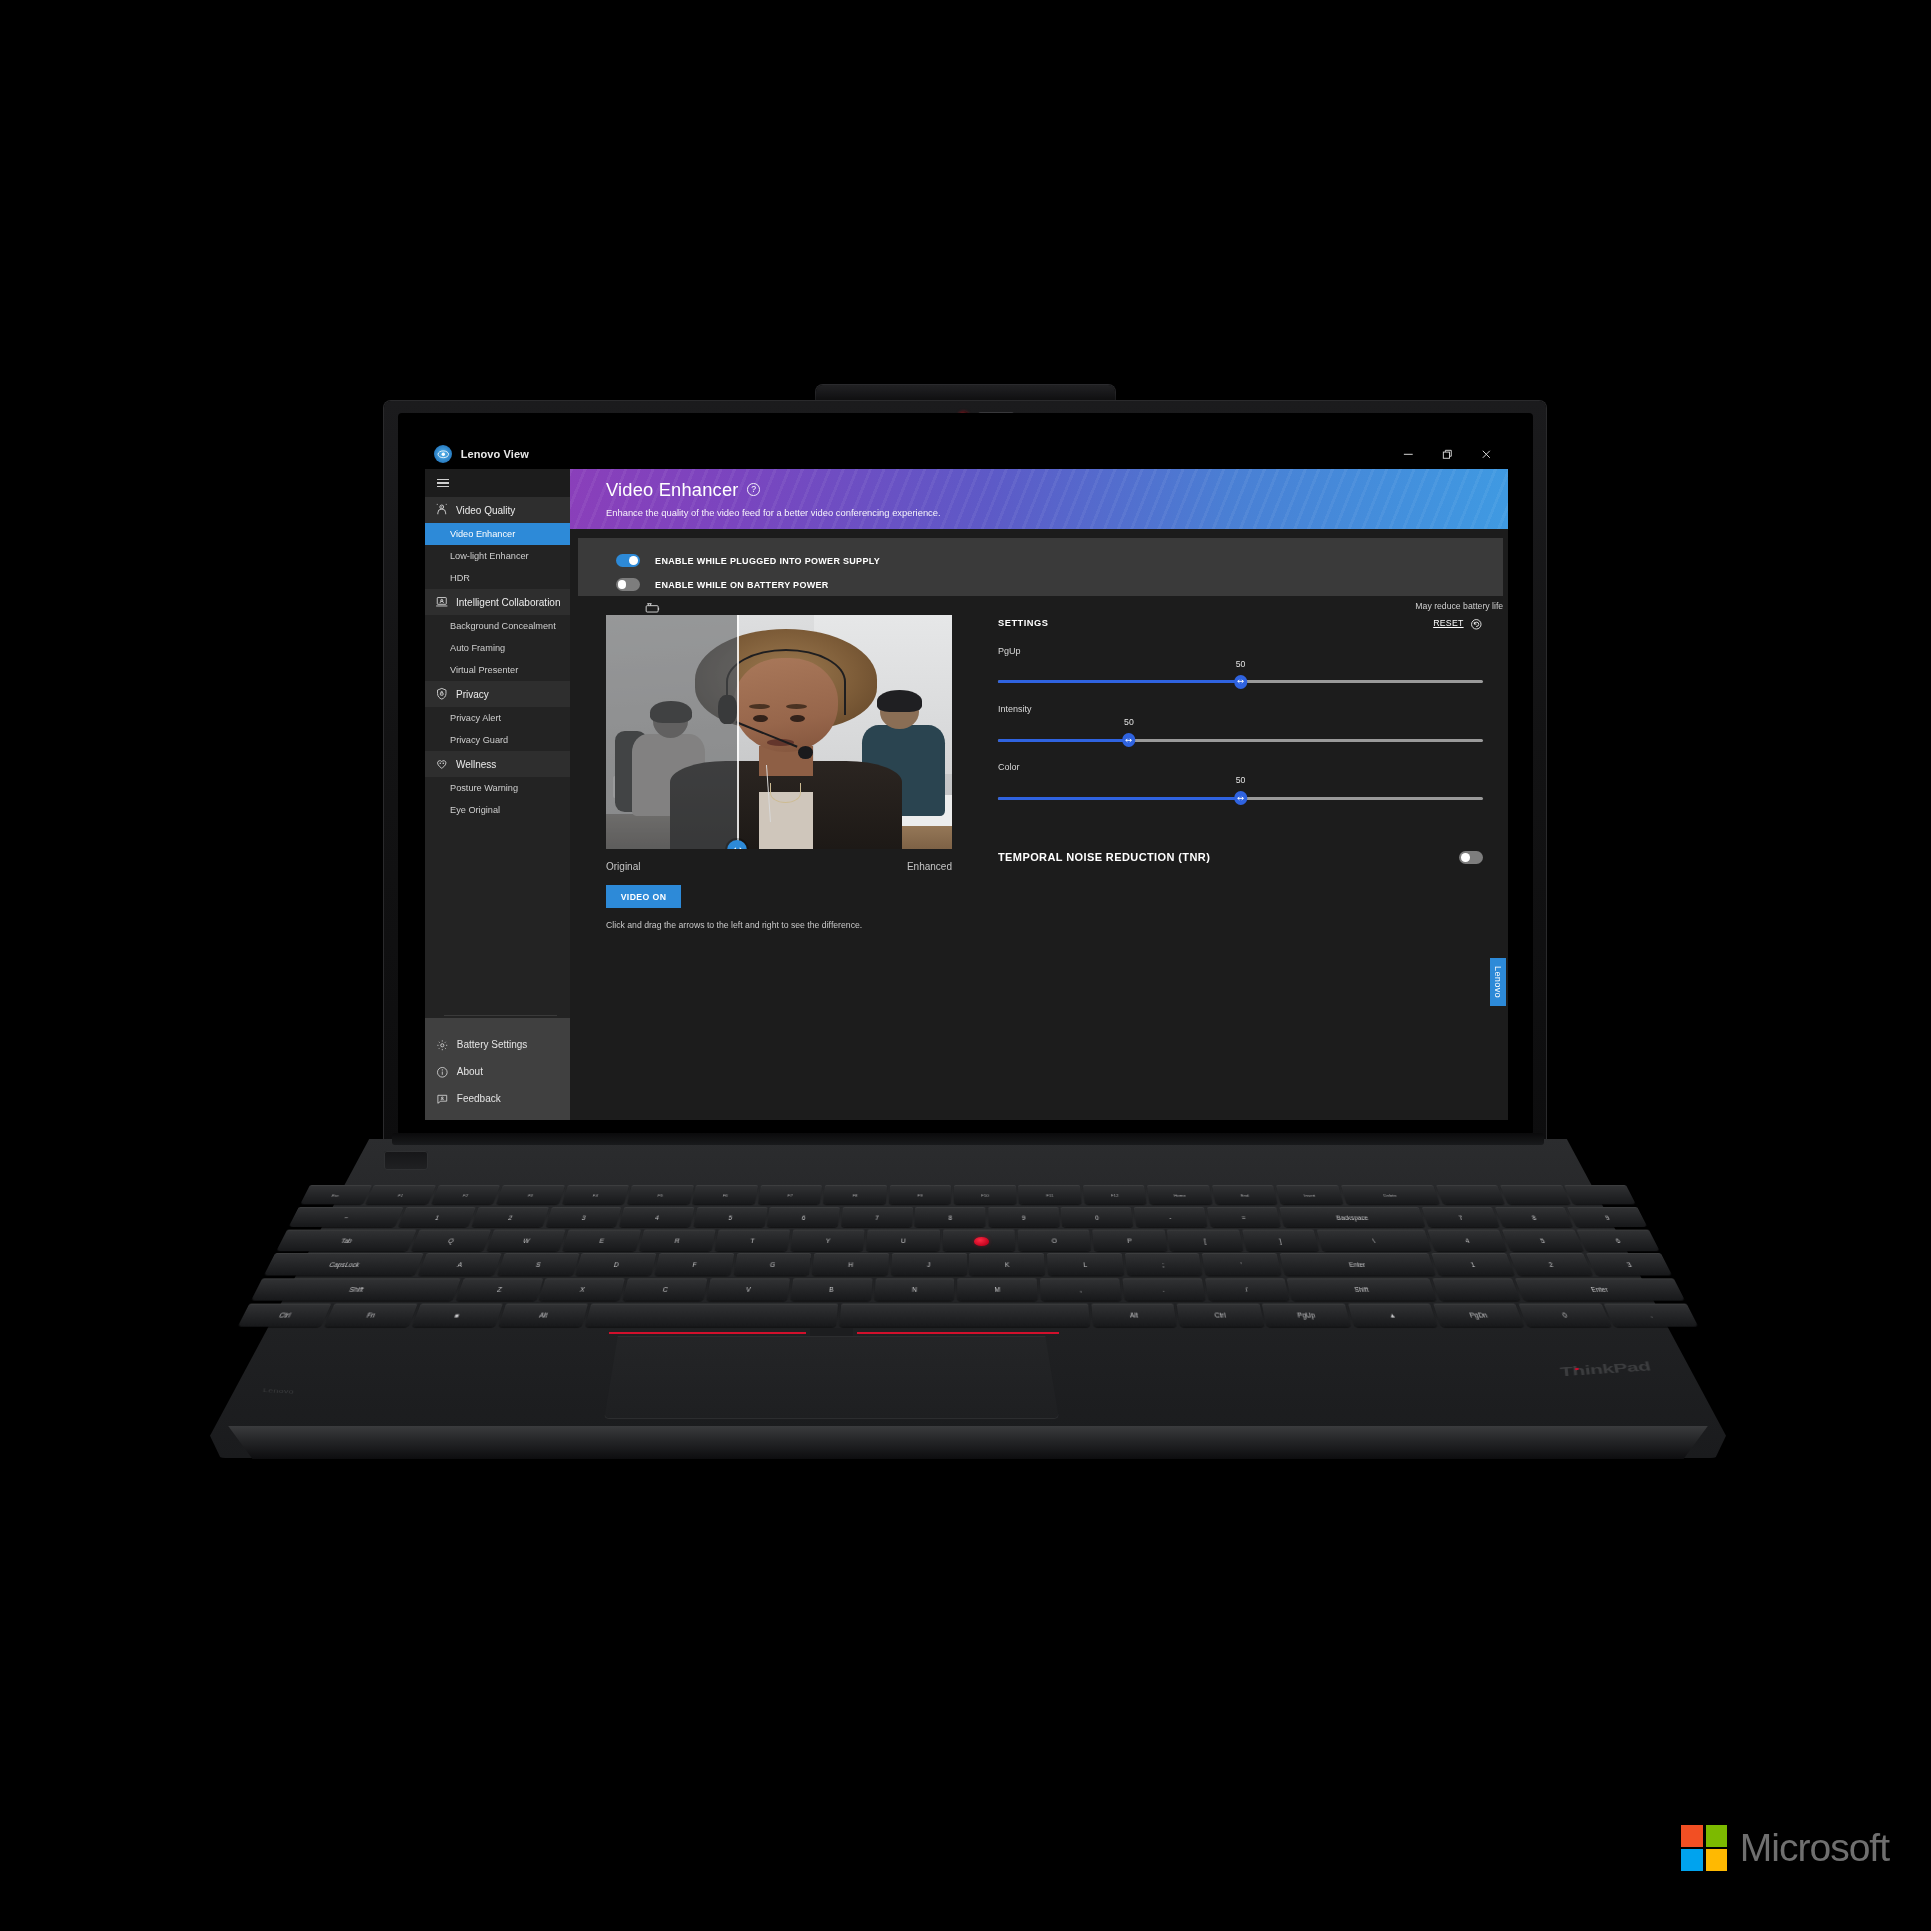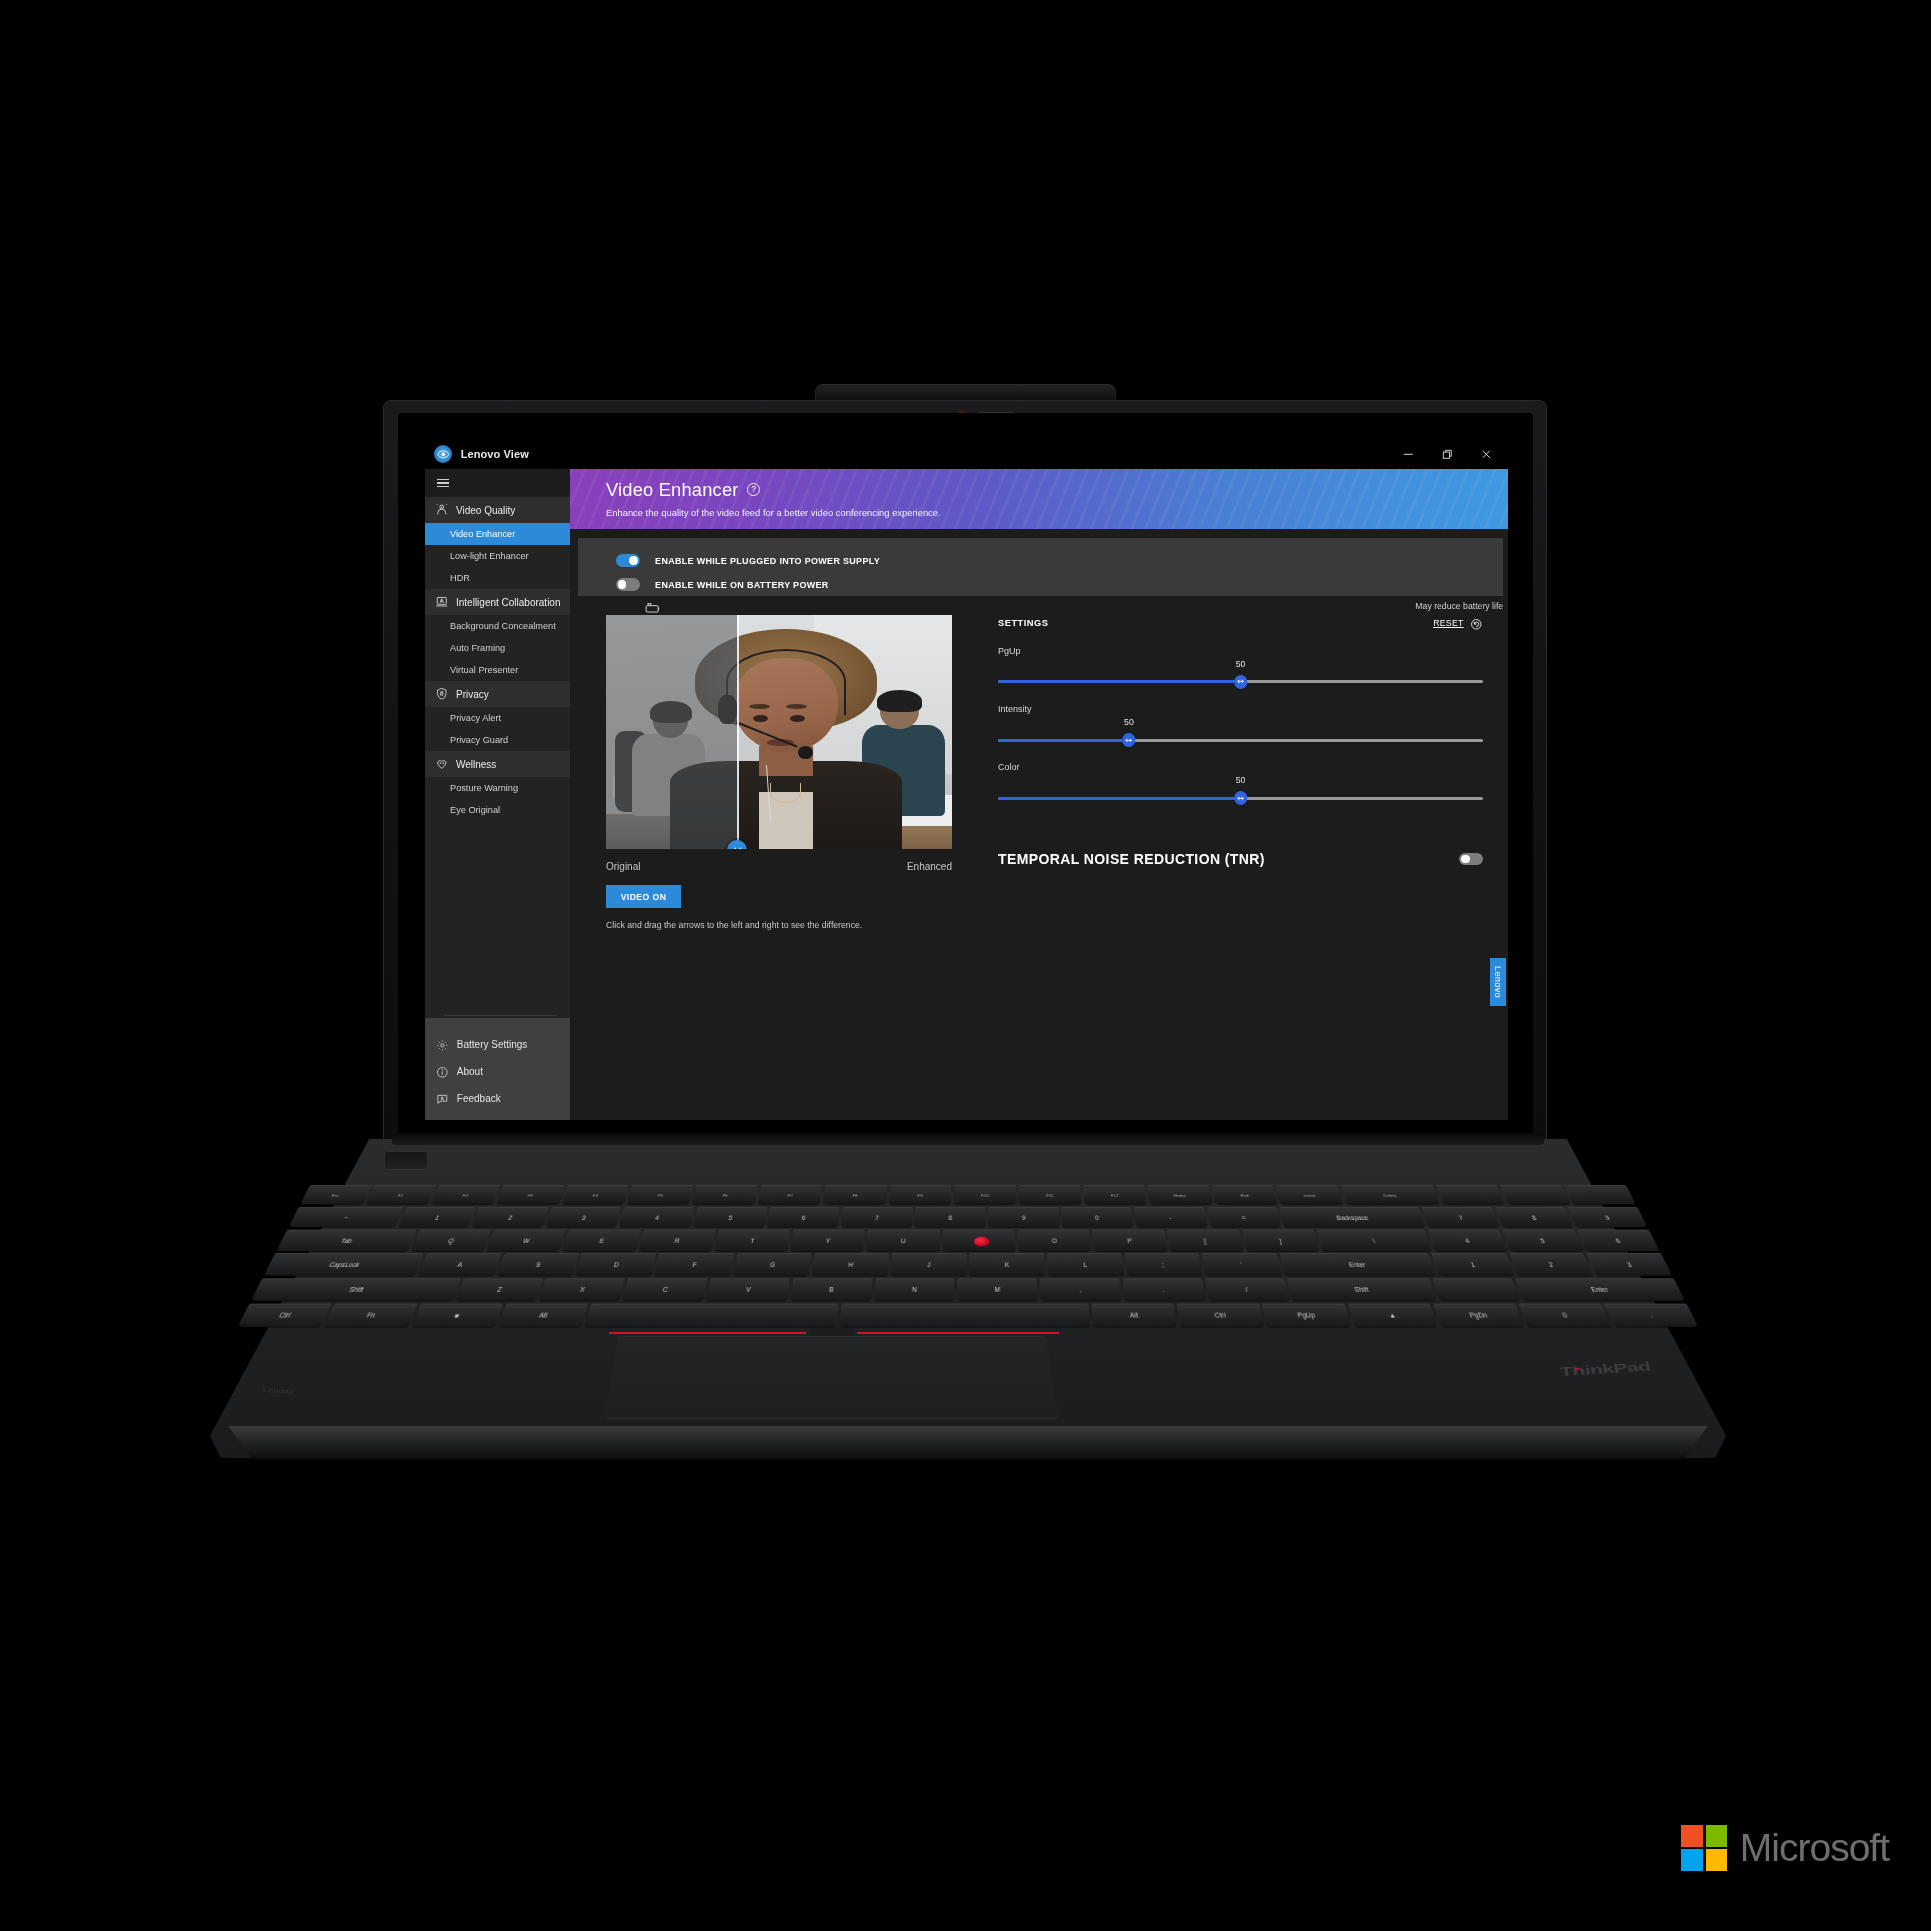--- a/index.html
+++ b/index.html
@@ -449,21 +449,21 @@
   .sl-value {
     position:absolute; top:-16.4px;
     transform: translateX(-50%);
     color:#e2e2e2; font-size: 8.7px;
   }
 
   .tnr-row {
     display:flex; align-items:center; justify-content:space-between;
     margin-top: 46px;
   }
-  .tnr-label { color:#ffffff; font-size: 14px; font-weight:bold; letter-spacing:0.4px; }
+  .tnr-label { color:#ffffff; font-size: 11px; font-weight:bold; letter-spacing:0.4px; }
 
   
   .lenovo-tab {
     position:absolute;
     right: 1.9px; bottom: 114px;
     width: 16.4px; height: 48px;
     background:#2d8ad8;
     display:flex; align-items:center; justify-content:center;
   }
   .lenovo-tab span {

